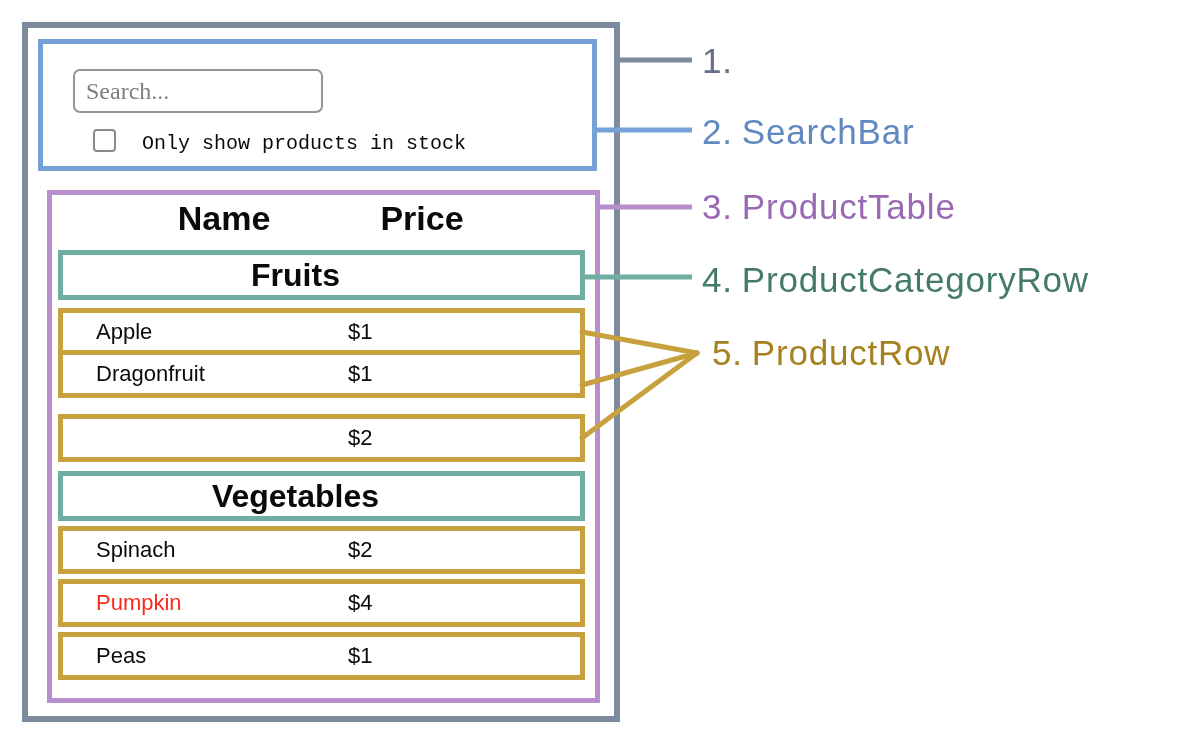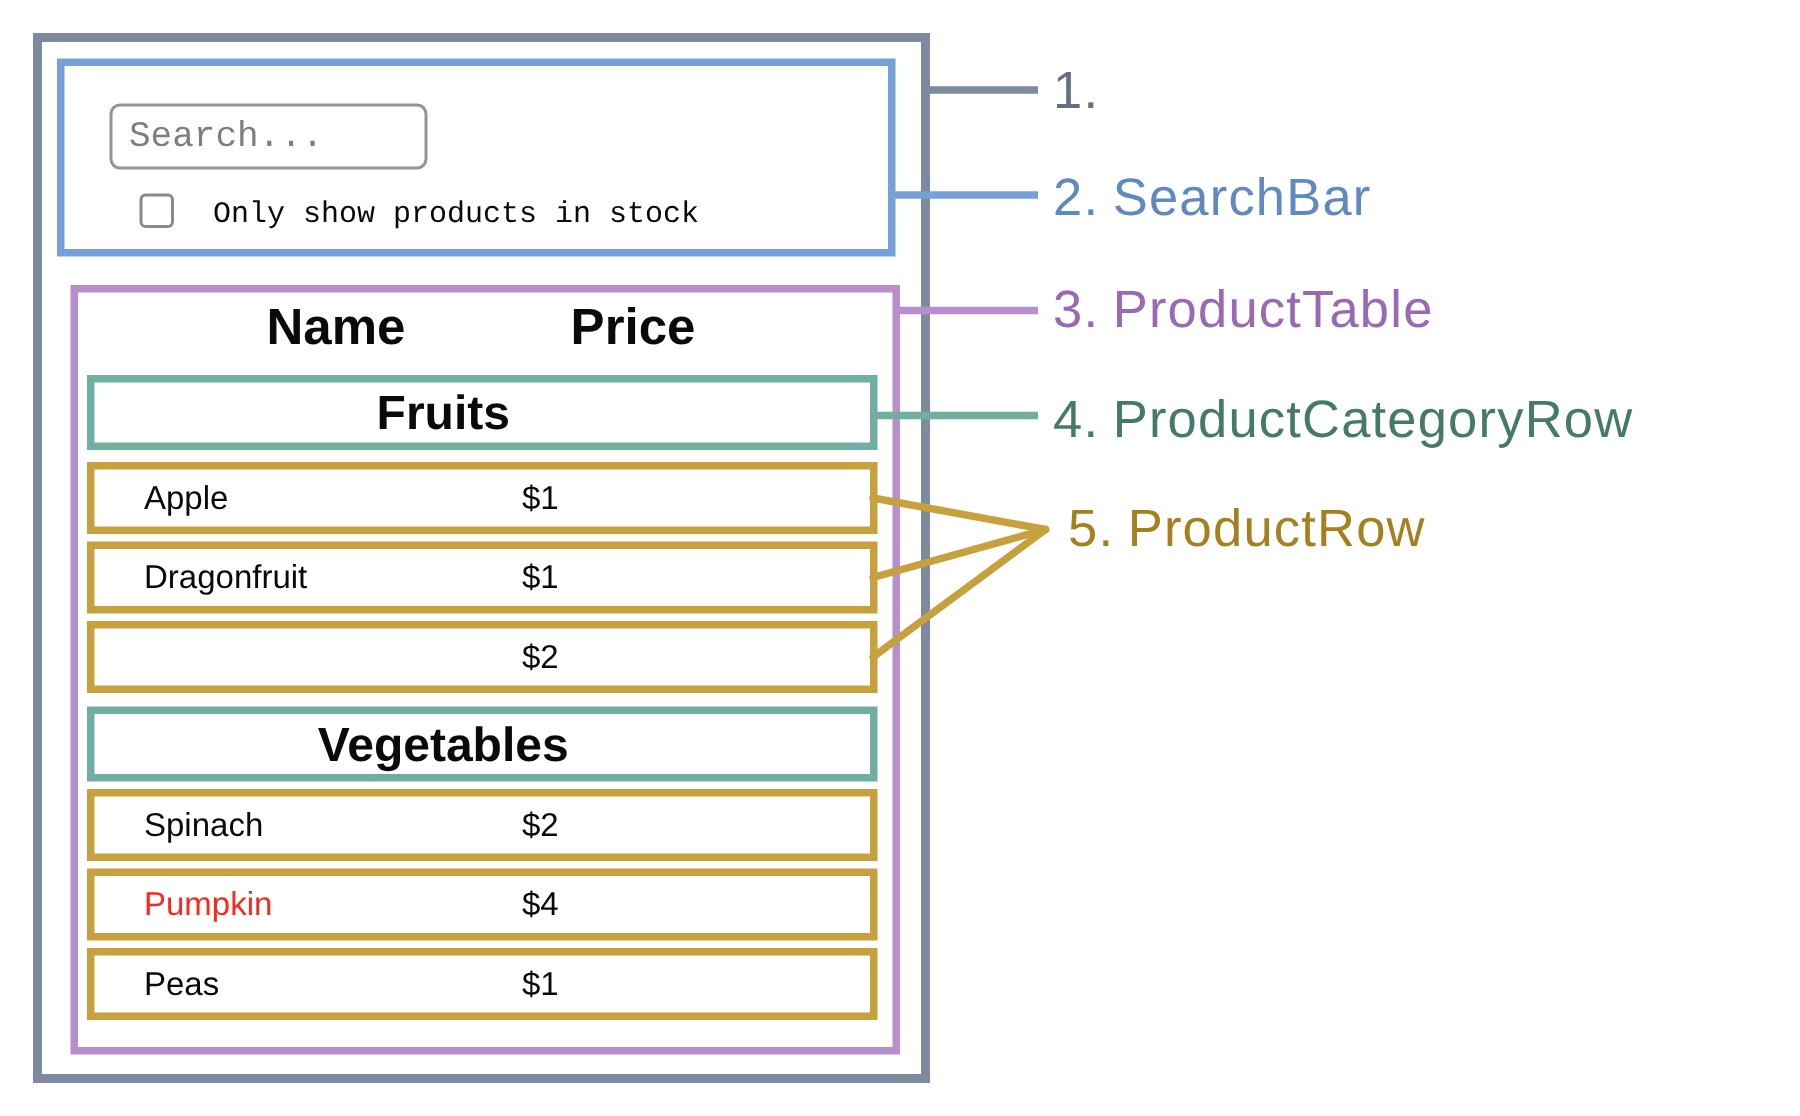--- a/index.html
+++ b/index.html
@@ -6,23 +6,23 @@
   .stage{
     position:relative;width:1200px;height:744px;background:#fff;overflow:hidden;
     font-family:"Liberation Sans",sans-serif;color:#0a0a0a;
   }
   .box{position:absolute;box-sizing:border-box;background:#fff;}
   .outer-box{left:22px;top:22px;width:598px;height:700px;border:6px solid var(--outer);}
   .searchbar-box{left:38px;top:39px;width:559px;height:132px;border:5px solid var(--blue);}
   .ptable-box{left:47px;top:190px;width:553px;height:513px;border:5px solid var(--purple);}
 
   .search-input{
-    position:absolute;left:73px;top:69px;width:212px;height:44px;box-sizing:border-box;
+    position:absolute;left:73px;top:69px;width:250px;height:44px;box-sizing:border-box;
     border:2px solid #949494;border-radius:7px;padding:0 11px;font-size:24px;
-    font-family:Liberation Mono, monospace;color:#444;background:#fff;outline:none;
+    font-family:Liberation Serif, serif;color:#444;background:#fff;outline:none;
   }
   .search-input::placeholder{color:#7e7e7e;opacity:1;}
 
   .checkbox{
     position:absolute;left:93px;top:129px;width:23px;height:23px;box-sizing:border-box;
     border:2px solid #8a8a8a;border-radius:4px;background:#fff;cursor:pointer;
   }
   .checkbox-label{position:absolute;left:142px;top:129px;font-size:20px;line-height:29px;white-space:nowrap;font-family:Liberation Mono, monospace;}
 
   .col-header{position:absolute;top:198px;width:168px;height:40px;line-height:40px;
@@ -34,21 +34,21 @@
     display:flex;align-items:center;font-size:22px;}
   .category-row{height:50px;border:5px solid var(--teal);justify-content:center;
     font-weight:bold;font-size:32px;padding-right:52px;}
   .product-row{height:48px;border:5px solid var(--gold);}
   .product-row .pname{position:absolute;left:33px;white-space:nowrap;}
   .product-row .pprice{position:absolute;left:285px;white-space:nowrap;}
   .oos{color:var(--red);}
 
   #row-fruits{top:250px;}
   #row-apple{top:308px;}
-  #row-dragonfruit{top:361px;}
+  #row-dragonfruit{top:350px;}
   #row-passionfruit{top:414px;}
   #row-vegetables{top:471px;}
   #row-spinach{top:526px;}
   #row-pumpkin{top:579px;}
   #row-peas{top:632px;}
 
   .connectors{position:absolute;left:0;top:0;pointer-events:none;z-index:5;}
   .ln-outer{stroke:var(--outer);}
   .ln-blue{stroke:var(--blue);}
   .ln-purple{stroke:var(--purple);}

